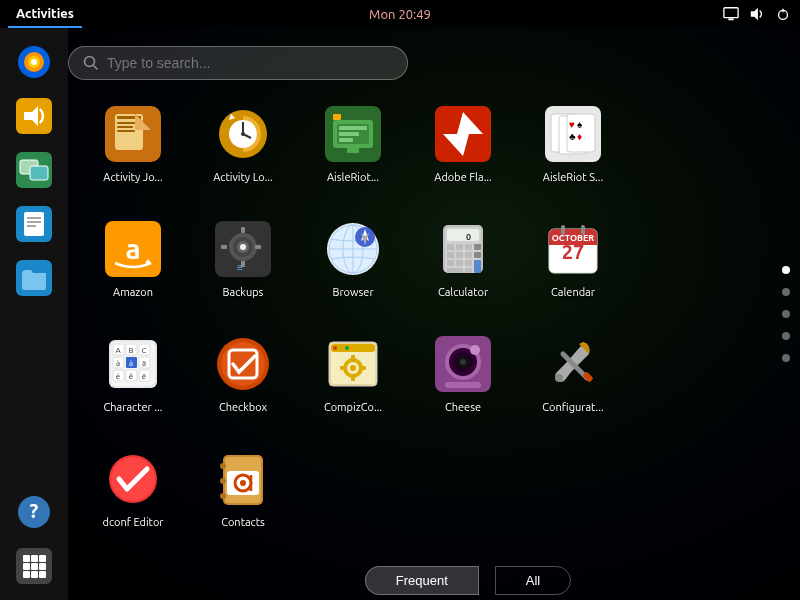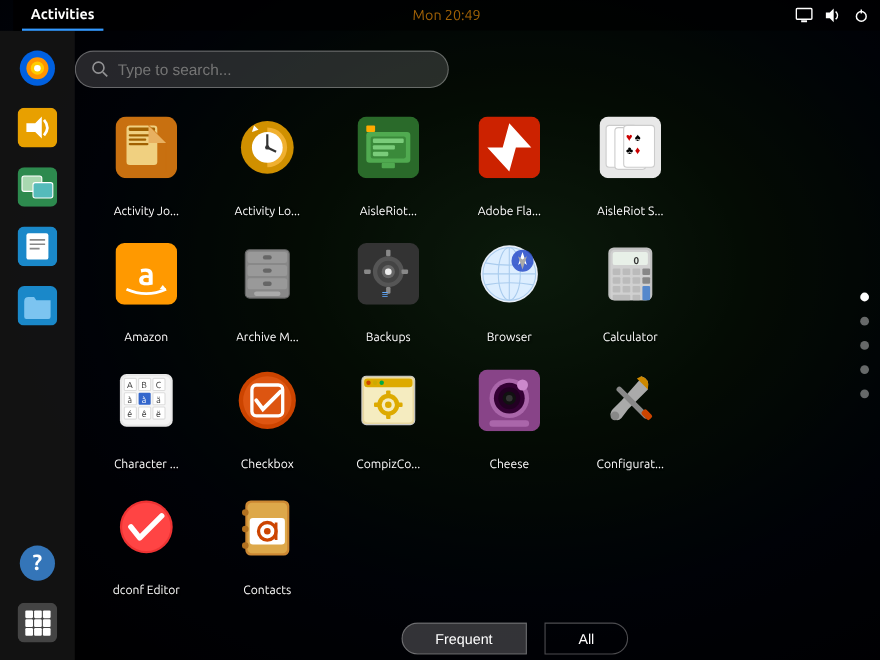--- a/index.html
+++ b/index.html
@@ -16,21 +16,21 @@
     .desktop-bg {
       position: absolute;
       inset: 0;
       background: radial-gradient(ellipse at 60% 40%, #1a3a1a 0%, #0a1a0a 30%, #000510 60%, #000 100%);
       z-index: 0;
     }
 
     
     .topbar {
       position: absolute;
-      top: 0; left: 12px; right: 0;
+      top: 0; left: 0; right: 0;
       height: 28px;
       background: rgba(0,0,0,0.85);
       display: flex;
       align-items: center;
       z-index: 100;
       padding: 0 8px;
     }
     .topbar-activities {
       color: white;
       font-size: 13px;
@@ -39,21 +39,21 @@
       border-bottom: 2px solid #3399ff;
       height: 100%;
       display: flex;
       align-items: center;
       cursor: pointer;
     }
     .topbar-clock {
       position: absolute;
       left: 50%;
       transform: translateX(-50%);
-      color: #a16207;
+      color: #fca5a5;
       font-size: 13px;
     }
     .topbar-right {
       margin-left: auto;
       display: flex;
       align-items: center;
       gap: 8px;
       color: white;
       font-size: 13px;
     }
@@ -166,21 +166,21 @@
     .app-icon-wrap {
       width: 64px;
       height: 64px;
       display: flex;
       align-items: center;
       justify-content: center;
     }
     .app-label {
       color: white;
       font-size: 11px;
-      margin-top: 20px;
+      margin-top: 5px;
       text-align: center;
       text-shadow: 1px 1px 2px rgba(0,0,0,0.9);
       max-width: 95px;
       overflow: hidden;
       text-overflow: ellipsis;
       white-space: nowrap;
     }
 
     
     .page-dots {
@@ -427,39 +427,20 @@
         <svg viewBox="0 0 56 56" width="56" height="56">
           <rect width="56" height="56" rx="8" fill="#ff9900"></rect>
           <text x="28" y="38" text-anchor="middle" fill="white" font-size="28" font-weight="bold">a</text>
           <path d="M10,42 Q28,50 46,42" stroke="white" stroke-width="2.5" fill="none"></path>
           <polygon points="43,38 46,42 40,42" fill="white"></polygon>
         </svg>
       </div>
       <div class="app-label">Amazon</div>
     </div>
 
-    <div class="app-item">
-      <div class="app-icon-wrap">
-        <svg viewBox="0 0 56 56" width="56" height="56">
-          <rect x="8" y="6" width="40" height="44" rx="4" fill="#888"></rect>
-          <rect x="8" y="6" width="40" height="44" rx="4" fill="none" stroke="#666" stroke-width="1"></rect>
-
-          <rect x="10" y="8" width="36" height="10" rx="2" fill="#999"></rect>
-          <rect x="10" y="20" width="36" height="10" rx="2" fill="#999"></rect>
-          <rect x="10" y="32" width="36" height="10" rx="2" fill="#999"></rect>
-
-          <rect x="24" y="11" width="8" height="4" rx="2" fill="#666"></rect>
-          <rect x="24" y="23" width="8" height="4" rx="2" fill="#666"></rect>
-          <rect x="24" y="35" width="8" height="4" rx="2" fill="#666"></rect>
-
-          <rect x="16" y="44" width="24" height="4" rx="2" fill="#aaa"></rect>
-        </svg>
-      </div>
-      <div class="app-label">Archive M...</div>
-    </div>
 
     <div class="app-item">
       <div class="app-icon-wrap">
         <svg viewBox="0 0 56 56" width="56" height="56">
           <rect width="56" height="56" rx="8" fill="#333"></rect>
           <circle cx="28" cy="26" r="14" fill="#555"></circle>
           <circle cx="28" cy="26" r="10" fill="#444"></circle>
           <circle cx="28" cy="26" r="6" fill="#666"></circle>
           <circle cx="28" cy="26" r="3" fill="#888"></circle>
 
@@ -515,20 +496,35 @@
           <rect x="21" y="39" width="7" height="6" rx="1" fill="#bbb"></rect>
           <rect x="30" y="39" width="7" height="6" rx="1" fill="#bbb"></rect>
           <rect x="39" y="39" width="7" height="13" rx="1" fill="#5588cc"></rect>
           <rect x="12" y="47" width="16" height="5" rx="1" fill="#bbb"></rect>
           <rect x="30" y="47" width="7" height="5" rx="1" fill="#bbb"></rect>
         </svg>
       </div>
       <div class="app-label">Calculator</div>
     </div>
 
+    <div class="app-item">
+      <div class="app-icon-wrap">
+        <svg viewBox="0 0 56 56" width="56" height="56">
+          <rect x="4" y="8" width="48" height="44" rx="5" fill="white" stroke="#ddd"></rect>
+          <rect x="4" y="8" width="48" height="16" rx="5" fill="#cc3333"></rect>
+          <rect x="4" y="18" width="48" height="6" fill="#cc3333"></rect>
+          <text x="28" y="20" text-anchor="middle" fill="white" font-size="9" font-weight="bold">OCTOBER</text>
+          <text x="28" y="38" text-anchor="middle" fill="#cc3333" font-size="20" font-weight="bold">27</text>
+
+          <rect x="16" y="4" width="4" height="10" rx="2" fill="#888"></rect>
+          <rect x="36" y="4" width="4" height="10" rx="2" fill="#888"></rect>
+        </svg>
+      </div>
+      <div class="app-label">Calendar</div>
+    </div>
 
 
     <div class="app-item">
       <div class="app-icon-wrap">
         <svg viewBox="0 0 56 56" width="56" height="56">
           <rect x="4" y="4" width="48" height="48" rx="6" fill="#e8e8e8"></rect>
           <rect x="6" y="6" width="44" height="44" rx="5" fill="#f5f5f5"></rect>
 
           <rect x="8" y="8" width="11" height="11" rx="1" fill="white" stroke="#ddd"></rect>
           <rect x="21" y="8" width="11" height="11" rx="1" fill="white" stroke="#ddd"></rect>

